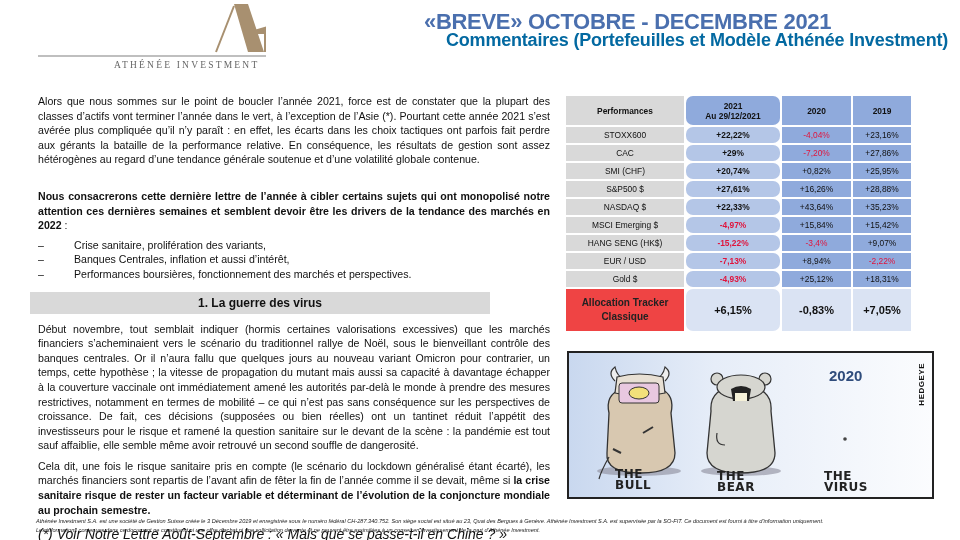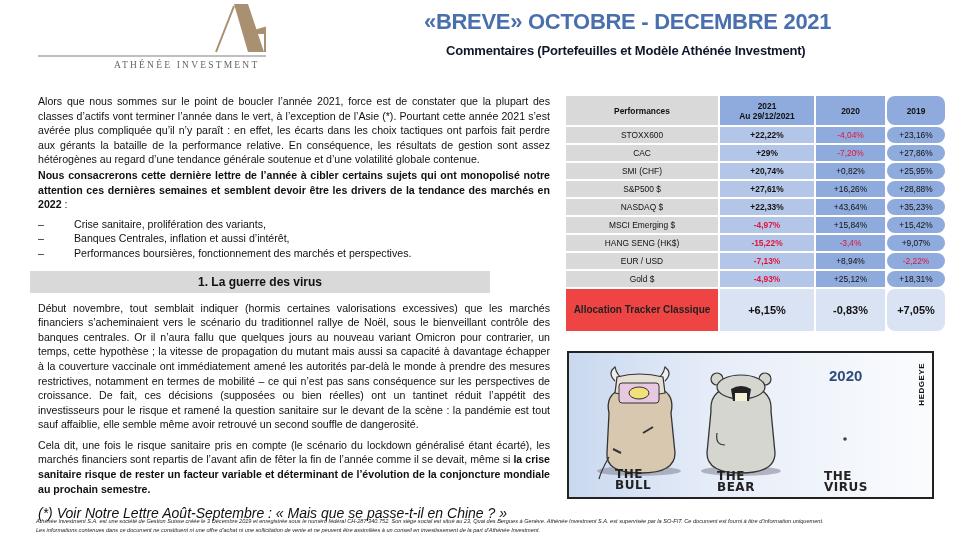--- a/index.html
+++ b/index.html
@@ -6,46 +6,46 @@
   html, body { width: 960px; height: 540px; background: #ffffff; overflow: hidden; }
   body { position: relative; font-family: "Liberation Sans", sans-serif; color: #111; }
 
   
   .logo { position: absolute; left: 36px; top: 0; width: 230px; height: 80px; }
   .logo svg { position: absolute; left: 0; top: 0; }
   .logo-text { position: absolute; left: 78px; top: 60px; font-family: "Liberation Serif", serif; font-size: 9.5px; letter-spacing: 2.2px; color: #666; }
 
   
   .title { position: absolute; left: 424px; top: 9px; font-size: 22px; font-weight: bold; color: #4a6fae; letter-spacing: -0.3px; }
-  .subtitle { position: absolute; left: 446px; top: 43px; font-size: 13px; font-weight: bold; color: #0f172a; letter-spacing: -0.2px; }
+  .subtitle { position: absolute; left: 446px; top: 30px; font-size: 18px; font-weight: bold; color: #0369a1; letter-spacing: -0.2px; }
 
   
   .left { position: absolute; left: 38px; top: 94px; width: 512px; font-size: 10.6px; line-height: 14.6px; text-align: justify; }
-  .p1 { margin-bottom: 1px; }
+  .p1 { margin-bottom: 22px; }
   .p2 { font-weight: bold; margin-bottom: 5px; }
   .bullets { list-style: none; margin-bottom: 10px; }
   .bullets li { display: flex; }
   .bullets .dash { width: 36px; flex: none; }
   .section-head { background: #d9d9d9; height: 22px; line-height: 22px; text-align: center; font-weight: bold; font-size: 12px; margin-left: -8px; width: 460px; margin-bottom: 8px; }
   .p3 { margin-bottom: 6px; }
   .p4 { margin-bottom: 10px; }
   .p4 b { font-weight: bold; }
   .note { font-style: italic; font-size: 14px; margin-bottom: 6px; }
   .disclaimer { position: absolute; left: 36px; top: 517px; font-size: 5.6px; font-style: italic; line-height: 8.5px; color: #222; width: 900px; }
 
   
   .perf { position: absolute; left: 564px; top: 94px; border-collapse: separate; border-spacing: 2px; font-size: 8.4px; }
   .perf td, .perf th { text-align: center; vertical-align: middle; height: 16px; }
   .perf th { height: 29px; font-weight: bold; font-size: 8.4px; }
-  .c0 { width: 152px; background: #d9d9d9; }
+  .c0 { width: 118px; background: #d9d9d9; }
   .c1 { width: 94px; background: #b4c6e7; }
   .c2 { width: 69px; background: #8faadc; }
-  .c3 { width: 58px; background: #8faadc; border-radius: 8px; }
+  .c3 { width: 58px; background: #8faadc; }
   .perf th.c1 { background: #8faadc; }
-  .perf .c1 { font-weight: bold; }
+  .perf .c1 { font-weight: bold; border-radius: 7px; }
   .neg { color: #e0143c; }
   .perf tr.alloc td { height: 42px; background: #dae3f3; font-size: 11px; font-weight: bold; }
   .perf tr.alloc td.c0 { background: #ef4444; font-size: 10px; line-height: 14px; color: #222; }
 
   
   .cartoon { position: absolute; left: 567px; top: 351px; width: 367px; height: 148px; border: 2px solid #222; background: linear-gradient(90deg, #c9d8ef 0%, #e6edf8 40%, #fbfcfe 100%); overflow: hidden; }
   .cartoon svg { position: absolute; left: 0; top: 0; }
   .year { position: absolute; left: 260px; top: 14px; font-size: 15px; font-weight: bold; color: #2f4c7c; }
   .clabel { position: absolute; font-family: "DejaVu Sans", sans-serif; font-size: 12px; line-height: 11px; text-align: left; color: #222; font-weight: bold; letter-spacing: 0.5px; }
   .signature { position: absolute; right: 6px; top: 10px; writing-mode: vertical-rl; transform: rotate(180deg); font-size: 8px; font-weight: bold; letter-spacing: 0.5px; }

